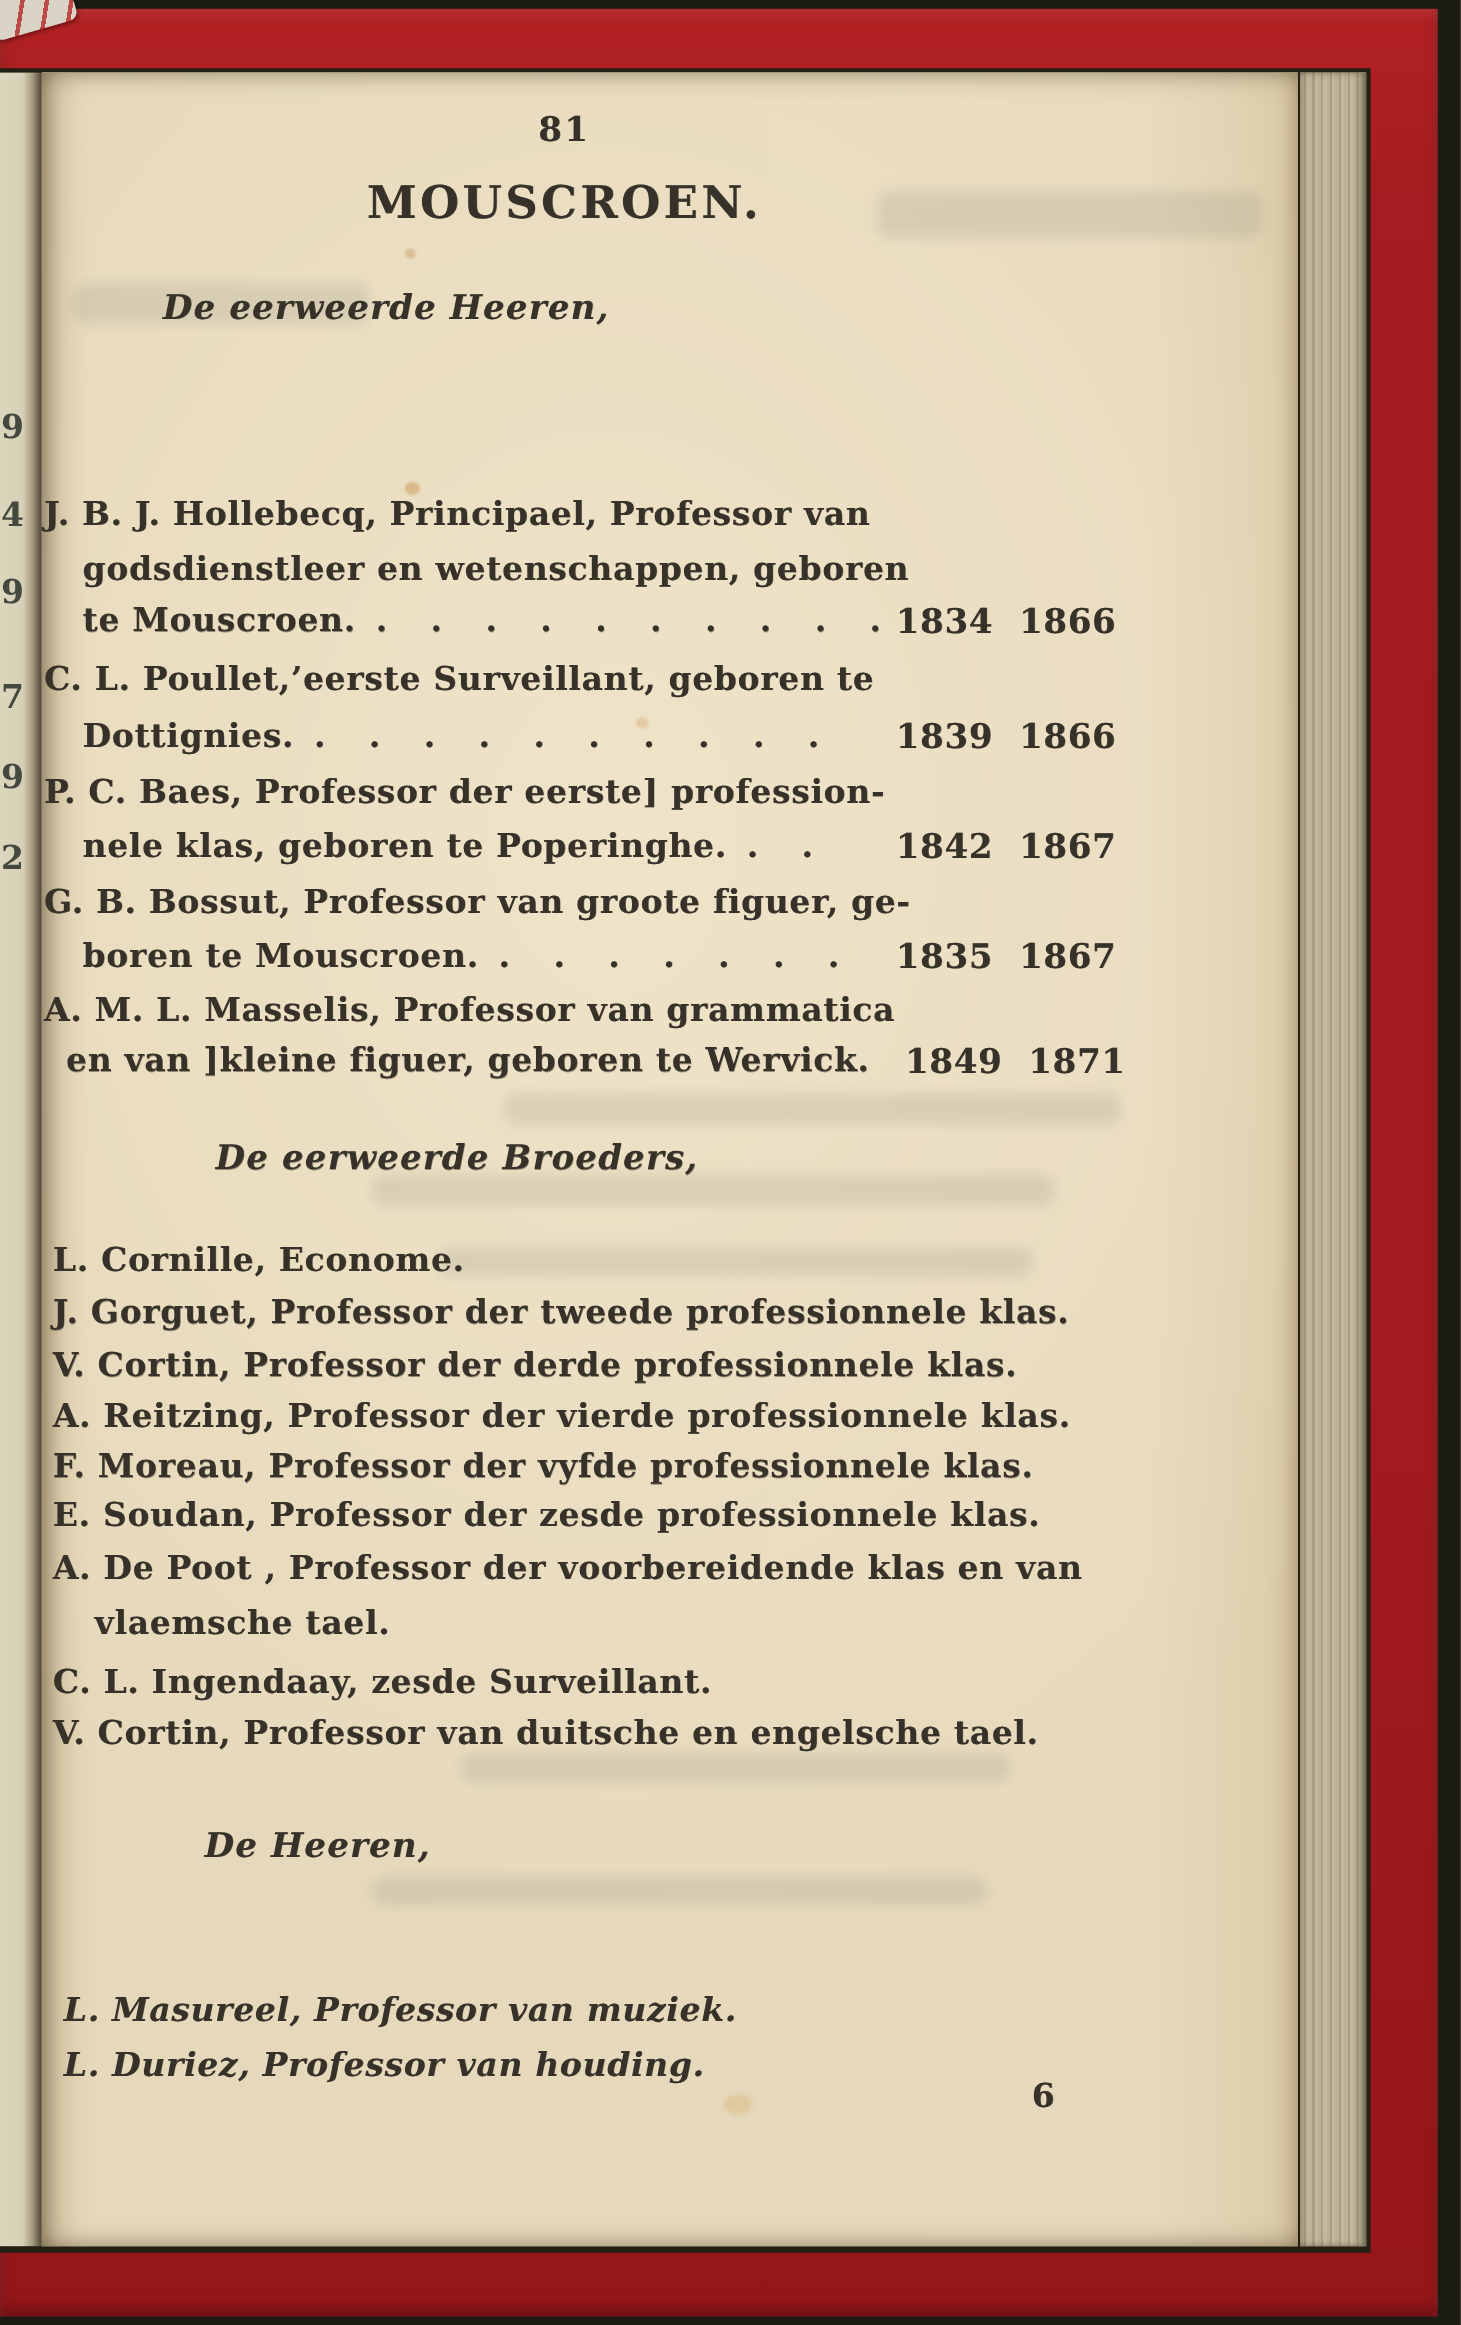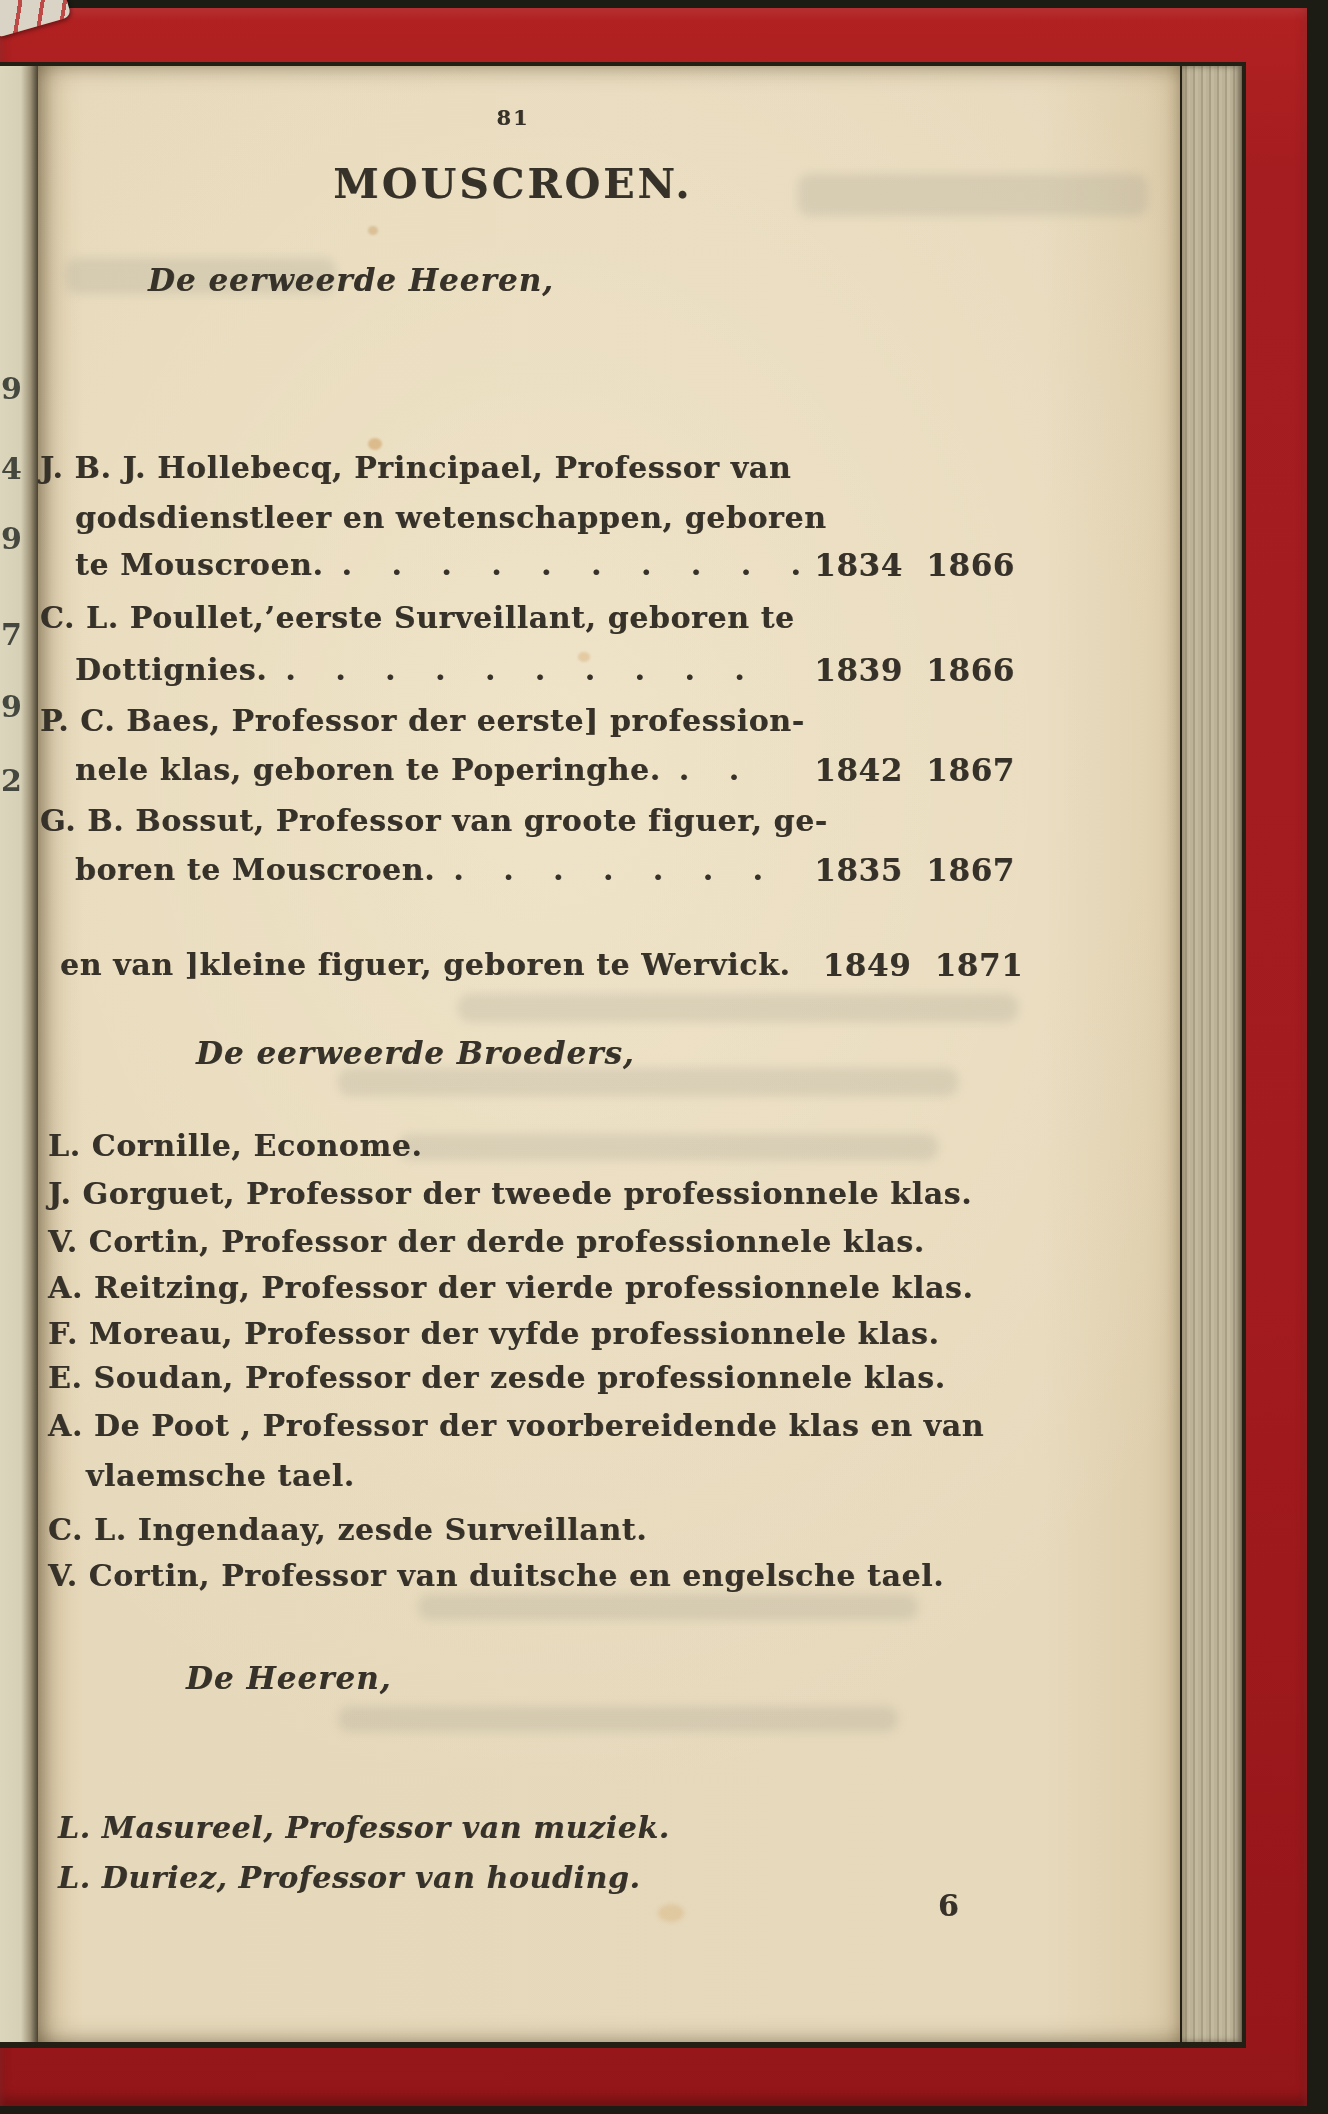--- a/index.html
+++ b/index.html
@@ -53,21 +53,21 @@
   }
   
   .ln{
     position:absolute;white-space:nowrap;
     font:700 30px/36px "DejaVu Serif",serif;
     color:#36322a;letter-spacing:.6px;
     text-shadow:.4px .4px .6px rgba(45,38,25,.45);
   }
   .center{text-align:center;}
   .ital{font-style:italic;}
-  .pagenum{font-size:21px;letter-spacing:2px;}
+  .pagenum{font-size:31px;letter-spacing:2px;}
   .title{font-size:41px;letter-spacing:3px;}
   .heading{font-size:31px;letter-spacing:1px;}
   .flexline{display:flex;align-items:flex-start;}
   .flexline .t{flex:none;}
   .flexline .dots{
     flex:1 1 auto;min-width:0;overflow:hidden;white-space:nowrap;
     letter-spacing:7px;word-spacing:15px;padding:0 14px 0 18px;
   }
   .flexline .yrs{flex:none;font-size:31px;word-spacing:12px;}
   .sig{font-size:30px;}
@@ -136,20 +136,21 @@
       <span class="yrs">1842 1867</span>
     </div>
 
     <div class="ln" style="left:2px;top:737px">G. B. Bossut, Professor van groote figuer, ge-</div>
     <div class="ln flexline" style="left:37px;top:786px;width:940px">
       <span class="t">boren te Mouscroen.</span>
       <span class="dots">. . . . . . .</span>
       <span class="yrs">1835 1867</span>
     </div>
 
+    <div class="ln" style="left:2px;top:835px">A. M. L. Masselis, Professor van grammatica</div>
     <div class="ln flexline" style="left:22px;top:881px;width:955px">
       <span class="t">en van ]kleine figuer, geboren te Wervick.</span>
       <span class="dots"></span>
       <span class="yrs">1849 1871</span>
     </div>
 
     <div class="ln heading ital" style="left:158px;top:969px">De eerweerde Broeders,</div>
 
     <div class="ln" style="left:10px;top:1062px">L. Cornille, Econome.</div>
     <div class="ln" style="left:10px;top:1110px">J. Gorguet, Professor der tweede professionnele klas.</div>

